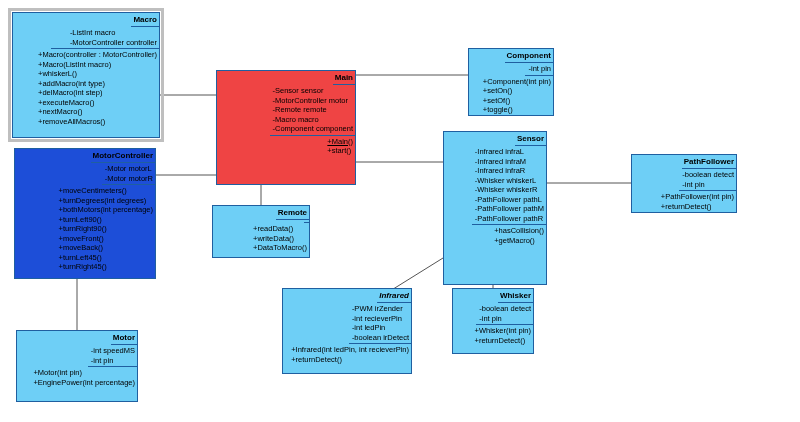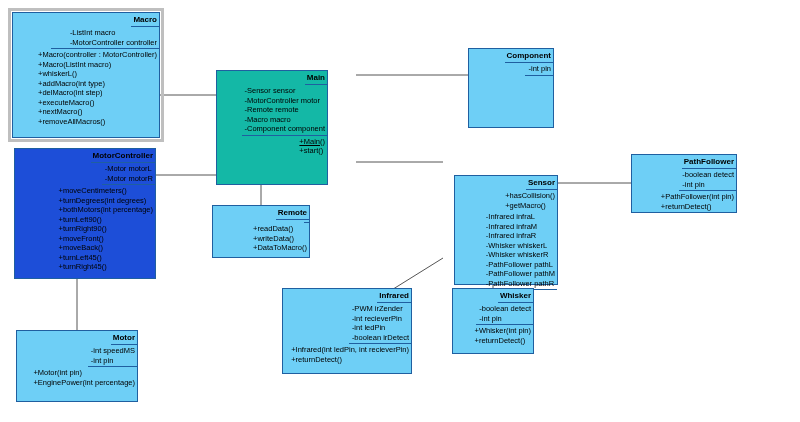--- a/index.html
+++ b/index.html
@@ -126,21 +126,21 @@
         <div class="cls-name" style="border-bottom-color: rgb(31, 95, 160);">Motor</div>
         <div class="cls-section cls-attrs" style="border-bottom-color: rgb(31, 95, 160);">
           <div class="member">-int speedMS</div>
           <div class="member">-int pin</div>
         </div>
         <div class="cls-section cls-ops">
           <div class="member">+Motor(int pin)</div>
           <div class="member">+EnginePower(int percentage)</div>
         </div>
       </div>
-      <div class="uml-class" style="left: 216px; top: 70px; width: 112px; height: 115px; background: #14b8a6; border-color: rgb(31, 95, 160);">
+      <div class="uml-class" style="left: 216px; top: 70px; width: 140px; height: 115px; background: #ef4444; border-color: rgb(31, 95, 160);">
         <div class="cls-name" style="border-bottom-color: rgb(31, 95, 160);">Main</div>
         <div class="cls-section cls-attrs" style="border-bottom-color: rgb(31, 95, 160);">
           <div class="member">-Sensor sensor</div>
           <div class="member">-MotorController motor</div>
           <div class="member">-Remote remote</div>
           <div class="member">-Macro macro</div>
           <div class="member">-Component component</div>
         </div>
         <div class="cls-section cls-ops">
           <div class="member static">+Main()</div>
@@ -149,56 +149,62 @@
       </div>
       <div class="uml-class" style="left: 212px; top: 205px; width: 98px; height: 53px; background: rgb(110, 207, 246); border-color: rgb(31, 95, 160);">
         <div class="cls-name" style="border-bottom-color: rgb(31, 95, 160);">Remote</div>
         <div class="cls-section cls-attrs" style="border-bottom-color: rgb(31, 95, 160);"></div>
         <div class="cls-section cls-ops">
           <div class="member">+readData()</div>
           <div class="member">+writeData()</div>
           <div class="member">+DataToMacro()</div>
         </div>
       </div>
-      <div class="uml-class" style="left: 468px; top: 48px; width: 86px; height: 80px; background: rgb(110, 207, 246); border-color: rgb(31, 95, 160);">
+      <div class="uml-class" style="left: 468px; top: 48px; width: 86px; height: 68px; background: rgb(110, 207, 246); border-color: rgb(31, 95, 160);">
         <div class="cls-name" style="border-bottom-color: rgb(31, 95, 160);">Component</div>
         <div class="cls-section cls-attrs" style="border-bottom-color: rgb(31, 95, 160);">
           <div class="member">-int pin</div>
         </div>
-      </div>
-      <div class="uml-class" style="left: 454px; top: 131px; width: 104px; height: 110px; background: rgb(110, 207, 246); border-color: rgb(31, 95, 160); margin-top: 44px;">
+        <div class="cls-section cls-ops">
+          <div class="member">+Component(int pin)</div>
+          <div class="member">+setOn()</div>
+          <div class="member">+setOf()</div>
+          <div class="member">+toggle()</div>
+        </div>
+      </div>
+      <div class="uml-class" style="left: 443px; top: 131px; width: 104px; height: 154px; background: rgb(110, 207, 246); border-color: rgb(31, 95, 160);">
         <div class="cls-name" style="border-bottom-color: rgb(31, 95, 160);">Sensor</div>
-        <div class="cls-section cls-ops">
-          <div class="member">+hasCollision()</div>
-          <div class="member">+getMacro()</div>
-        </div>
         <div class="cls-section cls-attrs" style="border-bottom-color: rgb(31, 95, 160);">
           <div class="member">-Infrared infraL</div>
           <div class="member">-Infrared infraM</div>
           <div class="member">-Infrared infraR</div>
           <div class="member">-Whisker whiskerL</div>
           <div class="member">-Whisker whiskerR</div>
           <div class="member">-PathFollower pathL</div>
           <div class="member">-PathFollower pathM</div>
           <div class="member">-PathFollower pathR</div>
         </div>
+        <div class="cls-section cls-ops">
+          <div class="member">+hasCollision()</div>
+          <div class="member">+getMacro()</div>
+        </div>
       </div>
       <div class="uml-class" style="left: 631px; top: 154px; width: 106px; height: 59px; background: rgb(110, 207, 246); border-color: rgb(31, 95, 160); padding-left: 32px;">
         <div class="cls-name" style="border-bottom-color: rgb(31, 95, 160);">PathFollower</div>
         <div class="cls-section cls-attrs" style="border-bottom-color: rgb(31, 95, 160);">
           <div class="member">-boolean detect</div>
           <div class="member">-int pin</div>
         </div>
         <div class="cls-section cls-ops">
           <div class="member">+PathFollower(int pin)</div>
           <div class="member">+returnDetect()</div>
         </div>
       </div>
       <div class="uml-class" style="left: 282px; top: 288px; width: 130px; height: 86px; background: rgb(110, 207, 246); border-color: rgb(31, 95, 160);">
-        <div class="cls-name" style="border-bottom-color: rgb(31, 95, 160);">Infrared</div>
+        <div class="cls-name" style="border-bottom-color: rgb(31, 95, 160); font-style: italic;">Infrared</div>
         <div class="cls-section cls-attrs" style="border-bottom-color: rgb(31, 95, 160);">
           <div class="member">-PWM irZender</div>
           <div class="member">-int recieverPin</div>
           <div class="member">-int ledPin</div>
           <div class="member">-boolean irDetect</div>
         </div>
         <div class="cls-section cls-ops">
           <div class="member">+Infrared(int ledPin, int recieverPin)</div>
           <div class="member">+returnDetect()</div>
         </div>

